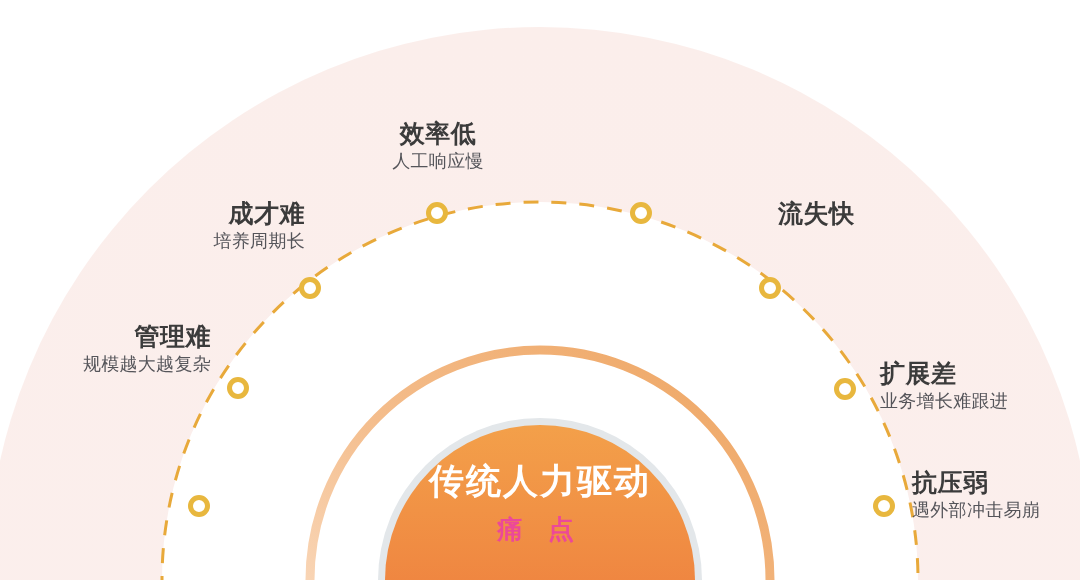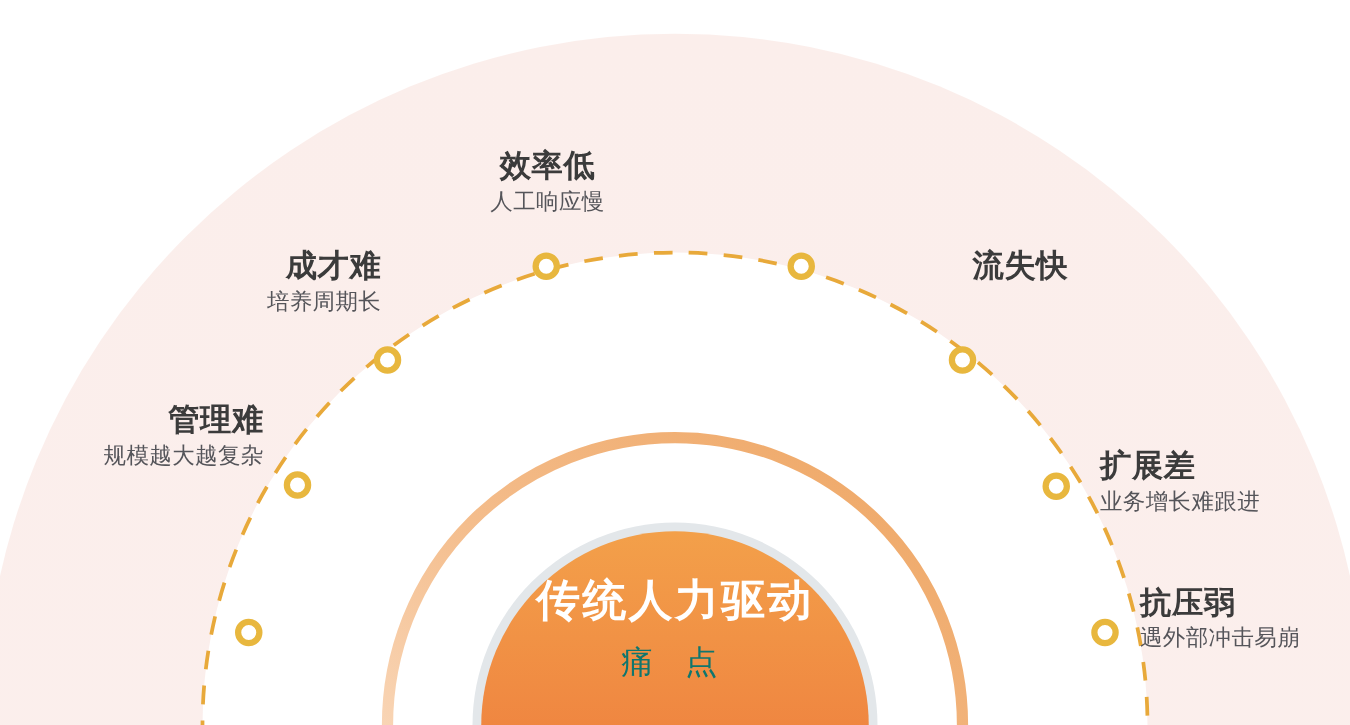--- a/index.html
+++ b/index.html
@@ -55,22 +55,22 @@
   }
   .center-text .big {
     font-size: 35px;
     font-weight: bold;
     color: #ffffff;
     letter-spacing: 2px;
     line-height: 1.2;
   }
   .center-text .small {
     font-size: 26px;
-    font-weight: normal;
-    color: #0f766e;
+    font-weight: bold;
+    color: #ec4899;
     letter-spacing: 9px;
     line-height: 1.2;
     margin-top: 12px;
   }
 </style>
 </head>
 <body>
 
 <div id="stage">
 

